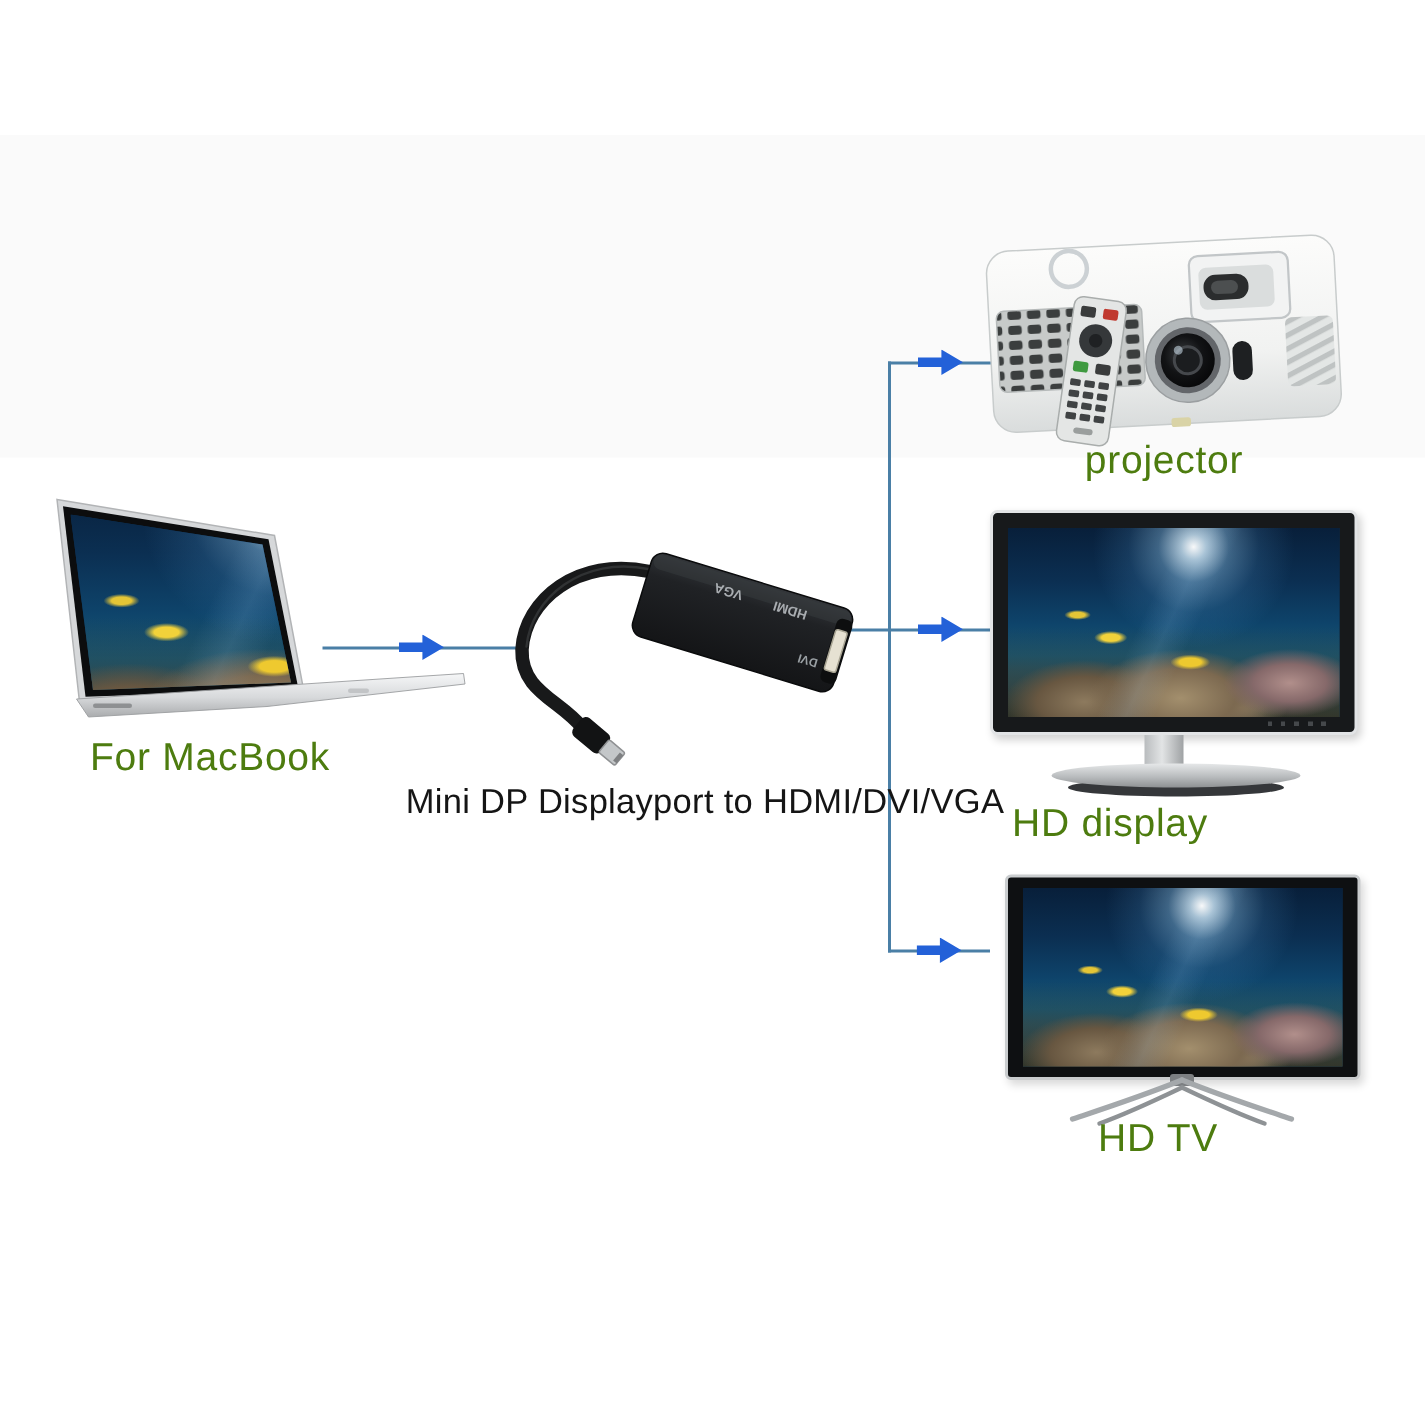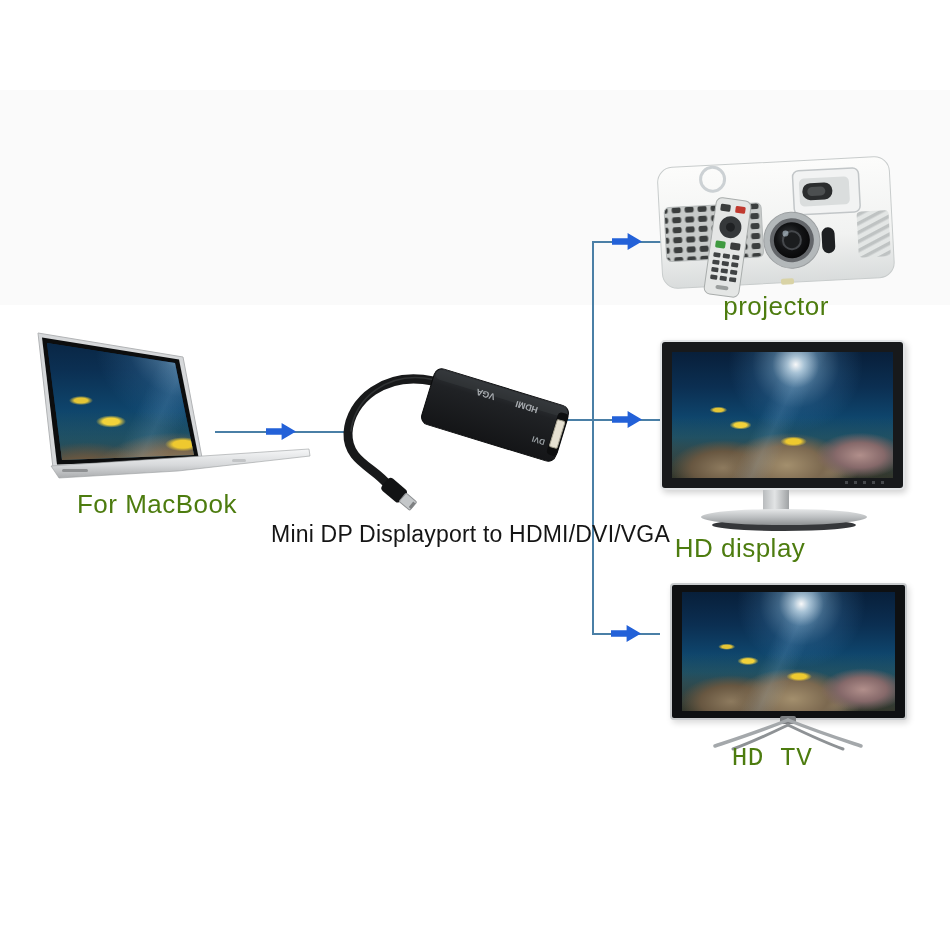--- a/index.html
+++ b/index.html
@@ -80,21 +80,21 @@
         </linearGradient>
       </defs>
       <polygon points="20,13 165,37 185,143 35,148" fill="#d6d8da" stroke="#b2b4b6" stroke-width="1"></polygon>
       <polygon points="24,17.5 161,39.5 181,139.5 39,144.5" fill="#0c0d0e"></polygon>
       <polygon points="33,146 291,129 292,136 160,151 41,158" fill="url(#alu)" stroke="#9b9d9f" stroke-width="0.6"></polygon>
       <rect x="214" y="139" width="14" height="3" rx="1.5" fill="#c2c4c6"></rect>
       <rect x="44" y="149" width="26" height="3" rx="1.5" fill="#8e9092"></rect>
     </svg>
   </div>
   <div class="abs sea mac-screen"></div>
-  <div class="abs lbl" style="left:47px;top:489px;">For MacBook</div>
+  <div class="abs lbl" style="left:30px;top:489px;">For MacBook</div>
 
   <div class="abs cline" style="left:215px;top:431px;width:130px;"></div>
   <div class="abs arrow" style="left:266px;top:423px;"></div>
 
   <div class="abs cline" style="left:558px;top:419px;width:104px;"></div>
   <div class="abs cline v" style="left:592px;top:241px;height:394px;"></div>
   <div class="abs cline" style="left:592px;top:241px;width:74px;"></div>
   <div class="abs cline" style="left:592px;top:633px;width:68px;"></div>
 
   <div class="abs arrow" style="left:612px;top:233px;"></div>
@@ -124,21 +124,21 @@
         <rect x="95" y="31" width="140" height="58" rx="8" fill="url(#boxShade)" stroke="#0a0b0c" stroke-width="1"></rect>
         <rect x="96.5" y="32.5" width="137" height="10" rx="5" fill="#3a3d41" opacity=".45"></rect>
         <rect x="225" y="38" width="11" height="44" rx="4" fill="#0d0e0f"></rect>
         <rect x="226" y="46" width="8" height="28" rx="1.5" fill="#e6e1d2" stroke="#a8a493" stroke-width="1"></rect>
         <text x="150" y="46" transform="rotate(180 150 43)" font-size="9" fill="#a9adb1" text-anchor="middle" font-weight="bold">VGA</text>
         <text x="193" y="46" transform="rotate(180 193 43)" font-size="9" fill="#a9adb1" text-anchor="middle" font-weight="bold">HDMI</text>
         <text x="214" y="75" transform="rotate(180 214 72)" font-size="8" fill="#9aa0a4" text-anchor="middle" font-weight="bold">DVI</text>
       </g>
     </svg>
   </div>
-  <div class="abs caption" style="left:270px;top:521px;text-align:right;">Mini DP Displayport to HDMI/DVI/VGA</div>
+  <div class="abs caption" style="left:270px;top:521px;">Mini DP Displayport to HDMI/DVI/VGA</div>
 
   <div class="abs" style="left:645px;top:140px;width:270px;height:165px;">
     <svg width="270" height="165" viewBox="0 0 270 165">
       <defs>
         <linearGradient id="projBody" x1="0" y1="0" x2="0" y2="1">
           <stop offset="0" stop-color="#fcfcfb"></stop>
           <stop offset=".62" stop-color="#f1f2f1"></stop>
           <stop offset="1" stop-color="#d9dcdc"></stop>
         </linearGradient>
         <pattern id="vents" width="13" height="10" patternUnits="userSpaceOnUse">
@@ -220,15 +220,15 @@
   <div class="abs sea tv-screen"></div>
   <div class="abs" style="left:703px;top:716px;width:170px;height:36px;">
     <svg width="170" height="36" viewBox="0 0 170 36">
       <rect x="77" y="0" width="16" height="8" rx="2" fill="#7c7f82"></rect>
       <path d="M 85 4 C 55 16, 30 24, 12 30" fill="none" stroke="#a4a8ab" stroke-width="3.5" stroke-linecap="round"></path>
       <path d="M 85 4 C 115 16, 140 24, 158 30" fill="none" stroke="#a4a8ab" stroke-width="3.5" stroke-linecap="round"></path>
       <path d="M 85 9 C 62 20, 44 28, 30 33" fill="none" stroke="#8e9295" stroke-width="3" stroke-linecap="round"></path>
       <path d="M 85 9 C 108 20, 126 28, 140 33" fill="none" stroke="#8e9295" stroke-width="3" stroke-linecap="round"></path>
     </svg>
   </div>
-  <div class="abs lbl" style="left:662px;top:743px;font-family:Liberation Mono, monospace;">HD TV</div>
+  <div class="abs lbl" style="left:662px;top:743px;">HD TV</div>
 
 </div>
 
 </body></html>

